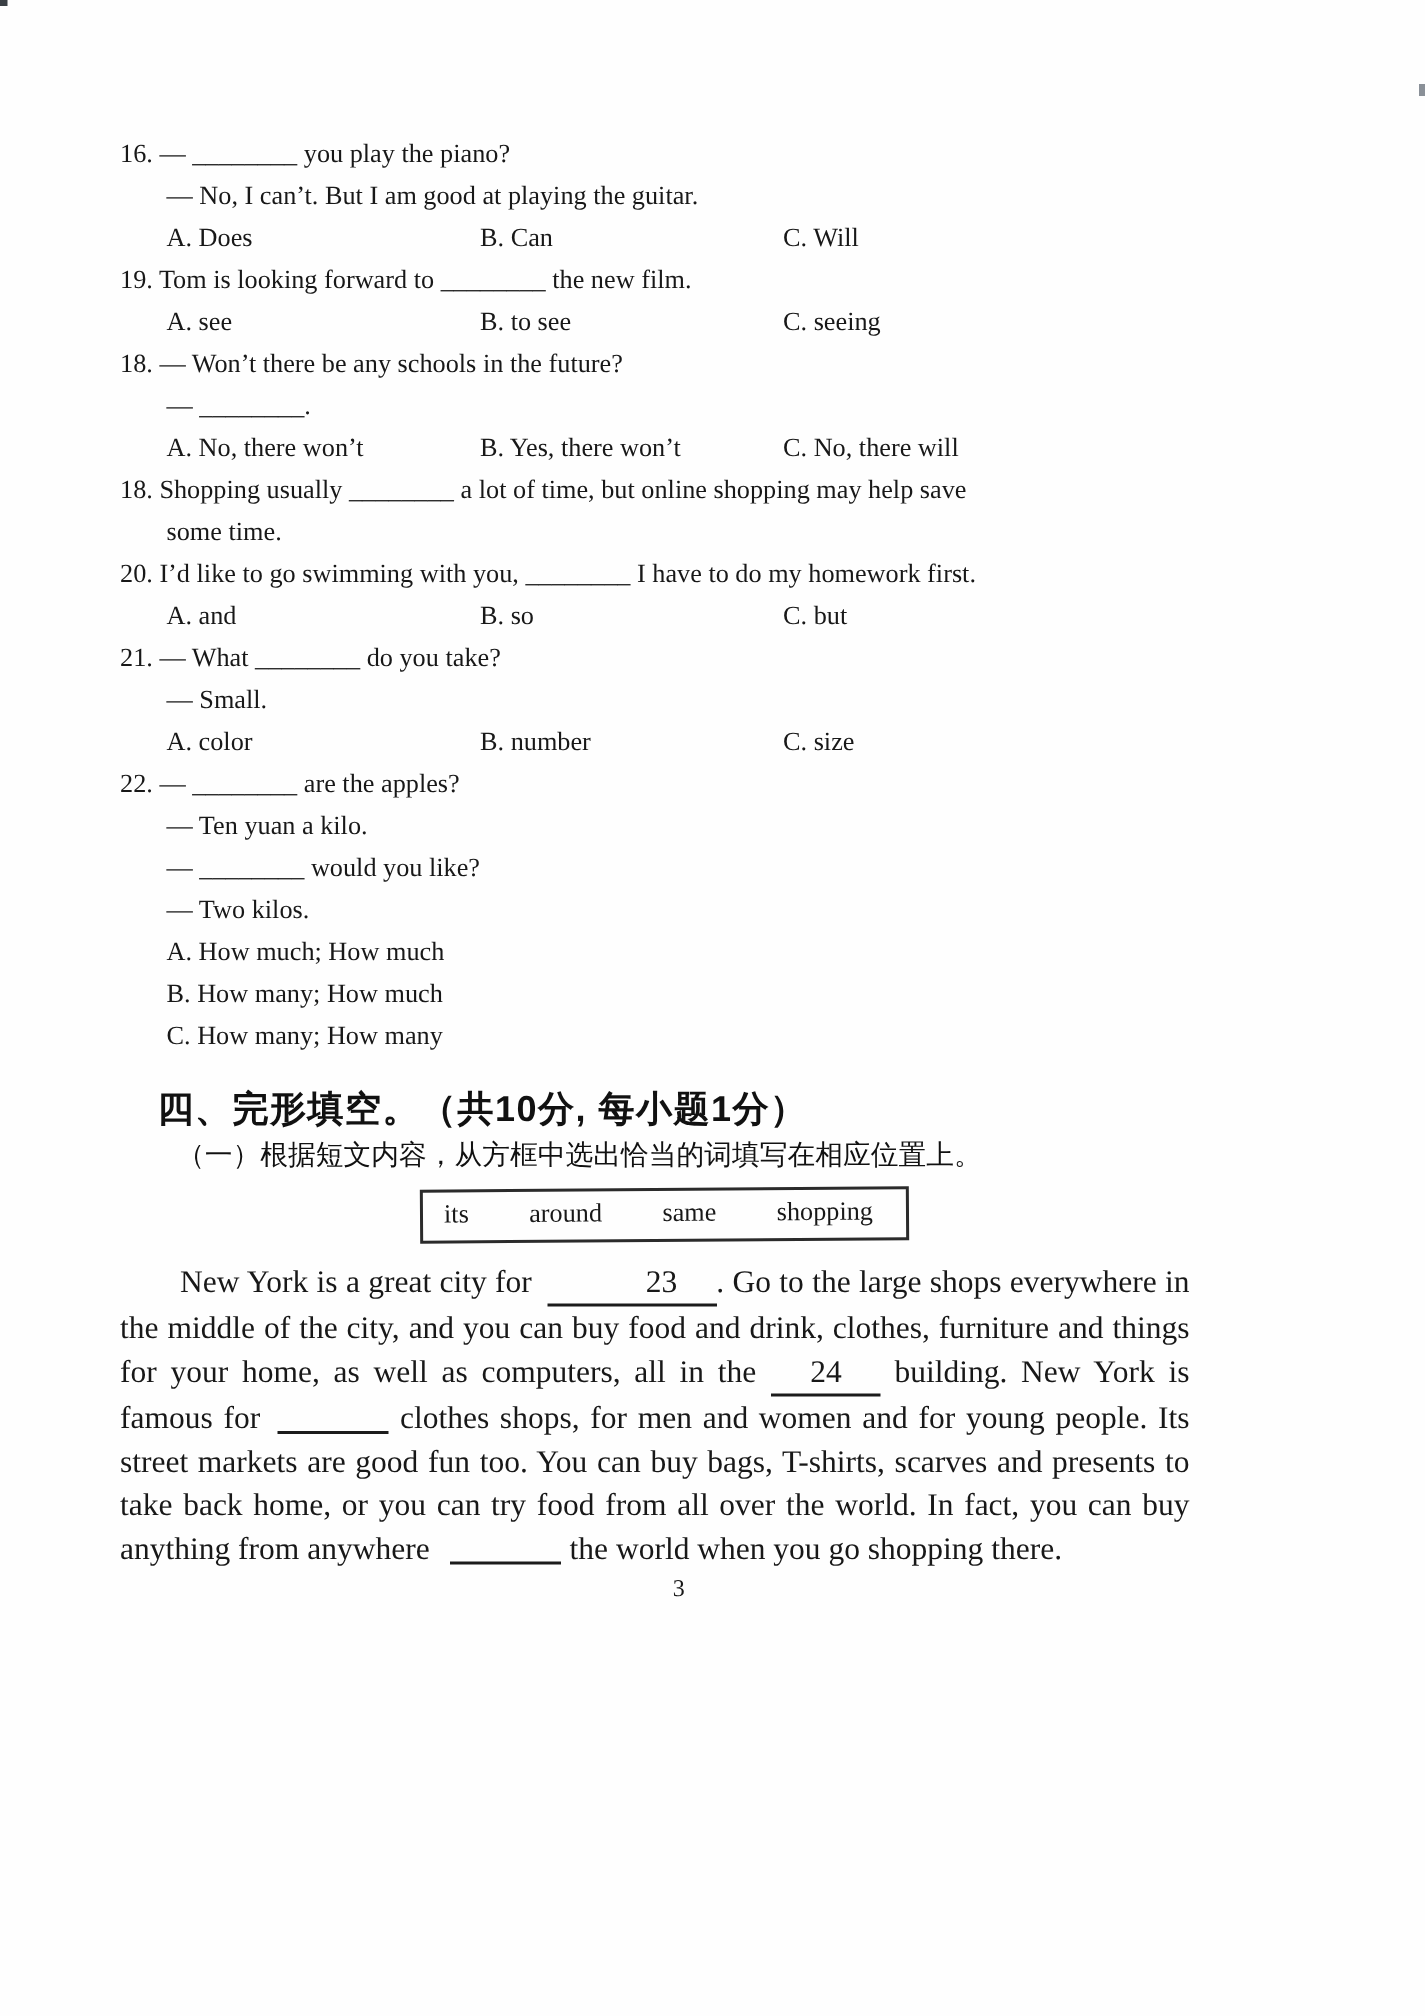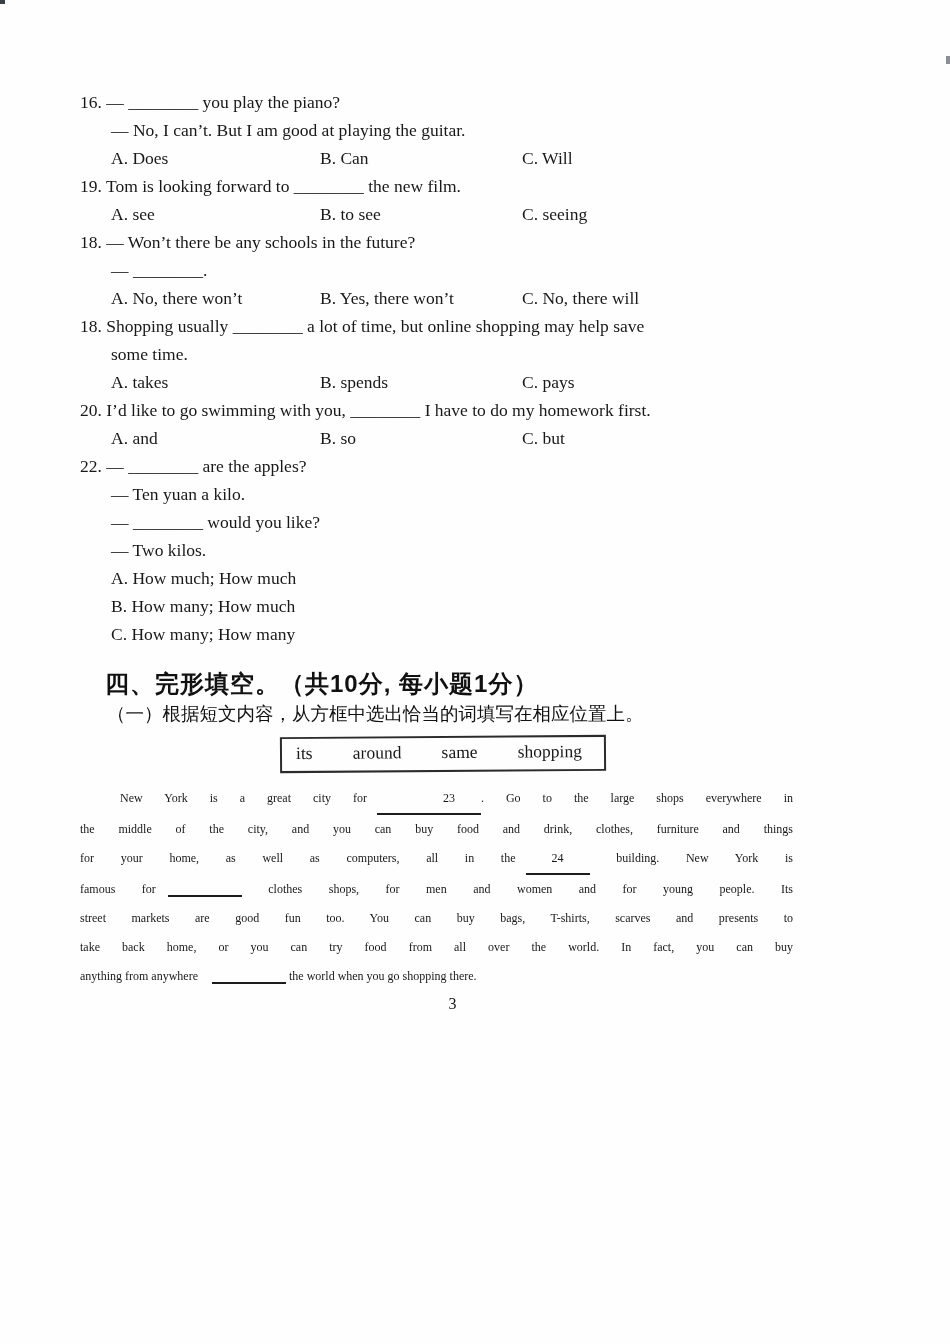--- a/index.html
+++ b/index.html
@@ -26,39 +26,39 @@
   .opts-col .opt{display:block;line-height:28px;}
 
   
   .section-title{
     margin:21px 0 0 25px;
     font-family:"Liberation Sans","DejaVu Sans",sans-serif;
     font-weight:bold;font-size:24px;line-height:30px;color:#111;
     letter-spacing:1px;
   }
   .section-instruction{
-    margin-left:27px;
+    margin-left:38px;
     font-family:"Liberation Sans","DejaVu Sans",sans-serif;
     font-size:18.5px;line-height:30px;color:#111;
   }
 
   
   .word-box{
     margin:7px 0 9px 200px;
     width:326px;
     border:2px solid #2b2b2b;
     padding:4px 22px 7px 14px;
     display:flex;justify-content:space-between;
     font-size:17.5px;
     transform:rotate(-0.4deg);
     box-sizing:border-box;
   }
 
   
-  .passage{width:713px;font-size:12px;line-height:29px;margin-top:12px;}
+  .passage{width:713px;font-size:21px;line-height:29px;margin-top:12px;}
   .pline{text-align:justify;text-align-last:justify;}
   .pline.last{text-align-last:left;}
   .pline.indent{text-indent:40px;}
   .blank{
     display:inline-block;
     border-bottom:2px solid #1c1c1c;
     min-width:74px;height:19px;
     vertical-align:-4px;
     text-align:center;
   }
@@ -106,36 +106,40 @@
     <div class="opts">
       <span class="opt">A. No, there won’t</span>
       <span class="opt">B. Yes, there won’t</span>
       <span class="opt">C. No, there will</span>
     </div>
   </div>
 
   <div class="q">
     <div class="stem first">18. Shopping usually ________ a lot of time, but online shopping may help save</div>
     <div class="stem">some time.</div>
-    <div class="opts">
-      <span class="opt">A. takes</span>
-      <span class="opt">B. spends</span>
-      <span class="opt">C. pays</span>
-    </div>
   </div>
 
   <div class="q">
     <div class="stem first">20. I’d like to go swimming with you, ________ I have to do my homework first.</div>
     <div class="opts">
       <span class="opt">A. and</span>
       <span class="opt">B. so</span>
       <span class="opt">C. but</span>
     </div>
   </div>
 
+  <div class="q">
+    <div class="stem first">21. — What ________ do you take?</div>
+    <div class="stem">— Small.</div>
+    <div class="opts">
+      <span class="opt">A. color</span>
+      <span class="opt">B. number</span>
+      <span class="opt">C. size</span>
+    </div>
+  </div>
 
   <div class="q">
     <div class="stem first">22. — ________ are the apples?</div>
     <div class="stem">— Ten yuan a kilo.</div>
     <div class="stem">— ________ would you like?</div>
     <div class="stem">— Two kilos.</div>
     <div class="opts-col">
       <span class="opt">A. How much; How much</span>
       <span class="opt">B. How many; How much</span>
       <span class="opt">C. How many; How many</span>

